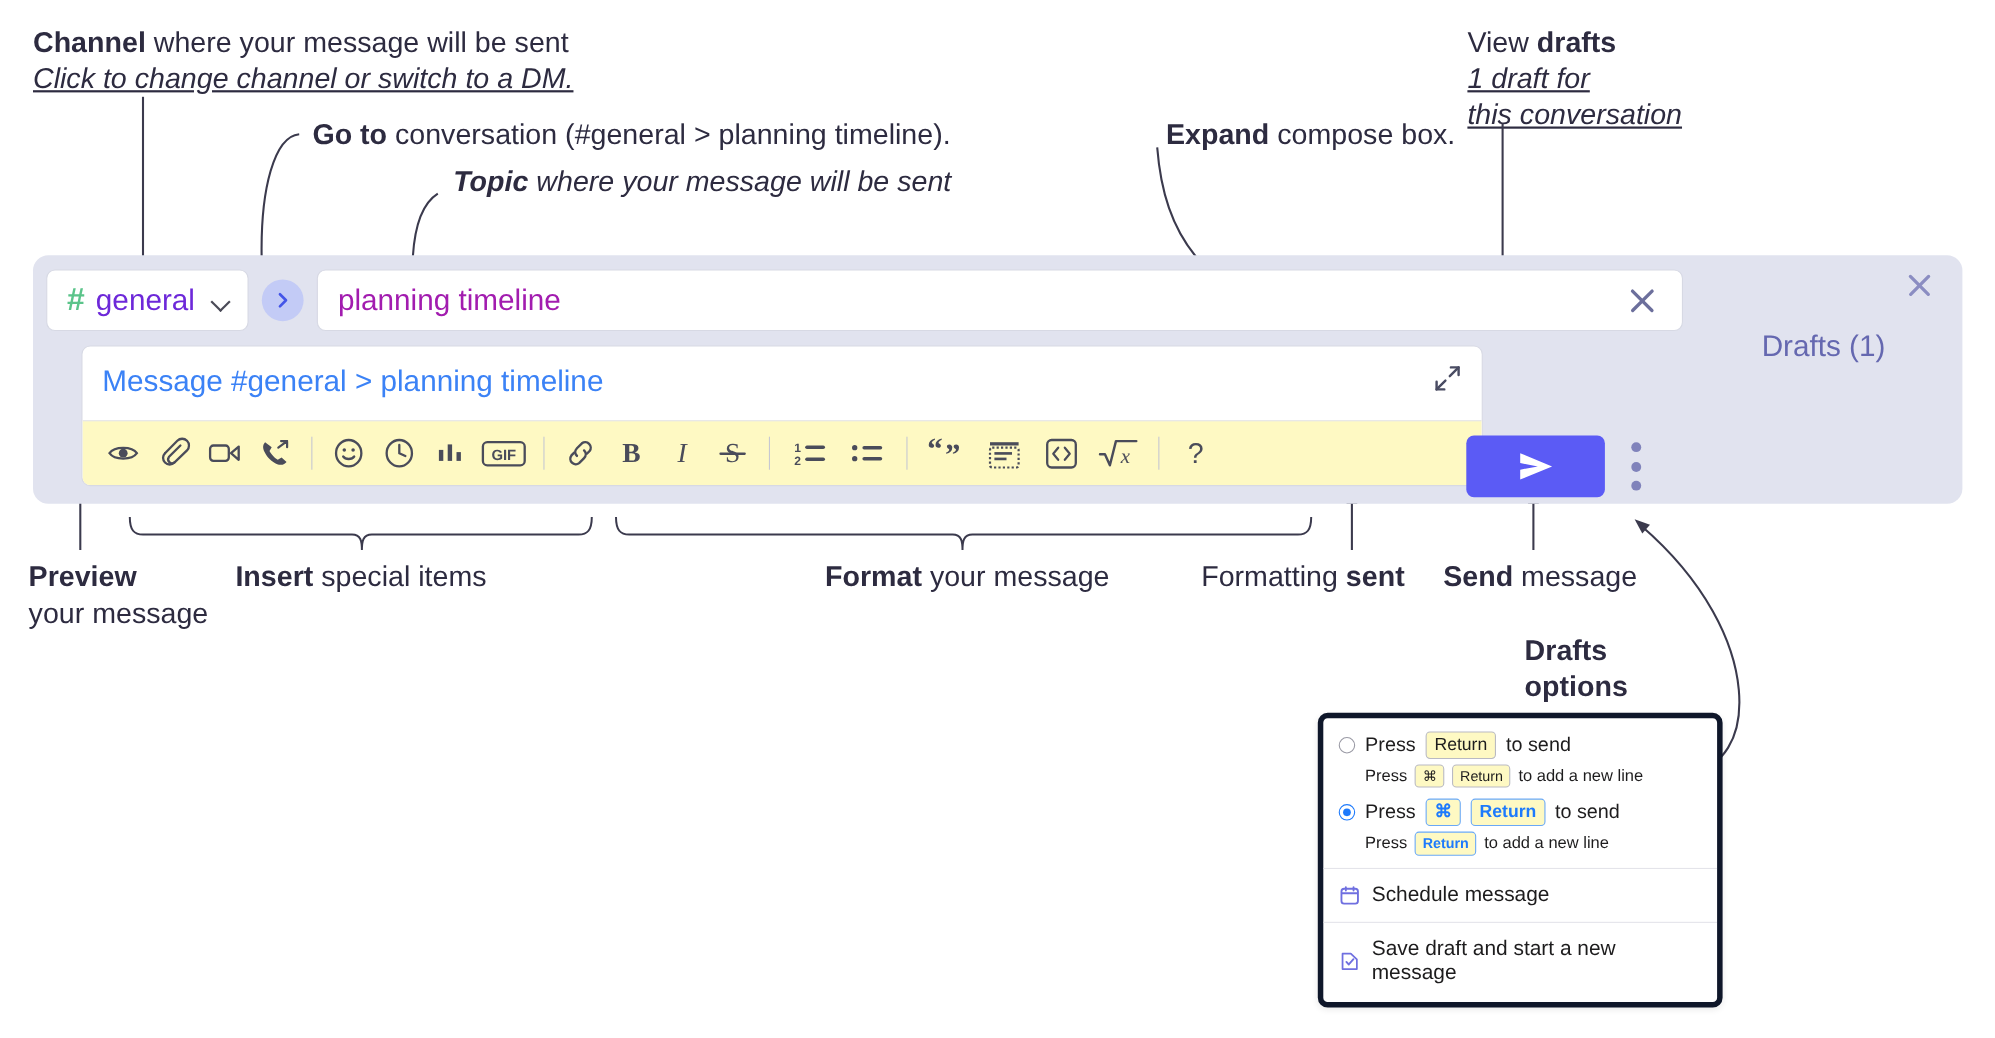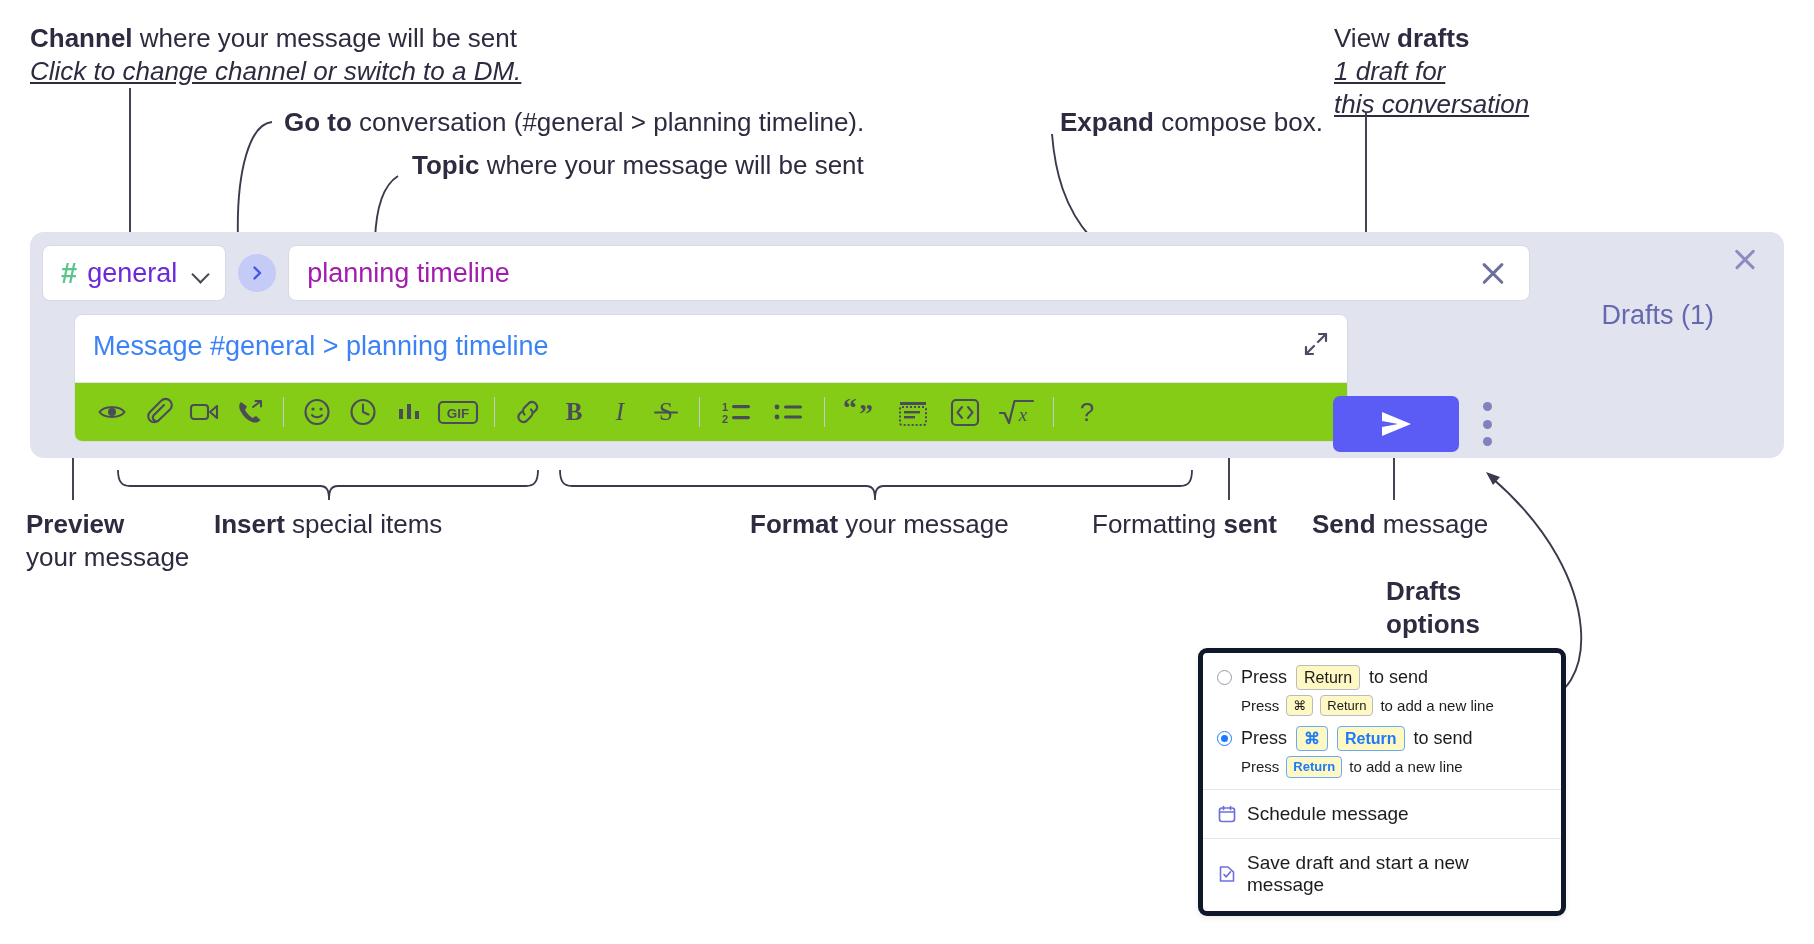--- a/index.html
+++ b/index.html
@@ -82,21 +82,21 @@
     height:68px;display:flex;align-items:flex-start;
     padding:16px 18px 0 18px;position:relative;
   }
   .msg-placeholder{font-size:27px;color:#3b82f6;}
   .expand-btn{
     position:absolute;right:16px;top:14px;width:30px;height:30px;cursor:pointer;
   }
 
   .toolbar{
     position:absolute;left:0;right:0;bottom:0;height:59px;
-    background:#84cc16;border-top:1px solid #e3e4ee;
+    background:#fef9c3;border-top:1px solid #e3e4ee;
     display:flex;align-items:center;padding-left:14px;box-sizing:border-box;
   }
   .tool{
     width:46px;height:44px;display:flex;align-items:center;justify-content:center;
     cursor:pointer;color:#5c5f6a;flex:none;
   }
   .tool.wide{width:52px;}
   .divider{width:1px;height:30px;background:#c6c8d2;margin:0 10px;flex:none;}
 
   
@@ -155,21 +155,21 @@
 
   <div class="abs anno" style="left:30px;top:22px;">
     <div><b>Channel</b><span> where your message will be sent</span></div>
     <div class="it">Click to change channel or switch to a DM.</div>
   </div>
 
   <div class="abs anno" style="left:284px;top:106px;">
     <b>Go to</b><span> conversation (#general &gt; planning timeline).</span>
   </div>
 
-  <div class="abs anno" style="left:412px;top:149px;">
+  <div class="abs anno" style="left:412px;top:149px;font-style:italic;">
     <b>Topic</b><span> where your message will be sent</span>
   </div>
 
   <div class="abs anno" style="left:1040px;top:106px;margin-left:20px;">
     <b>Expand</b><span> compose box.</span>
   </div>
 
   <div class="abs anno" style="left:1334px;top:22px;">
     <div><span>View </span><b>drafts</b></div>
     <div class="it">1 draft for</div>

